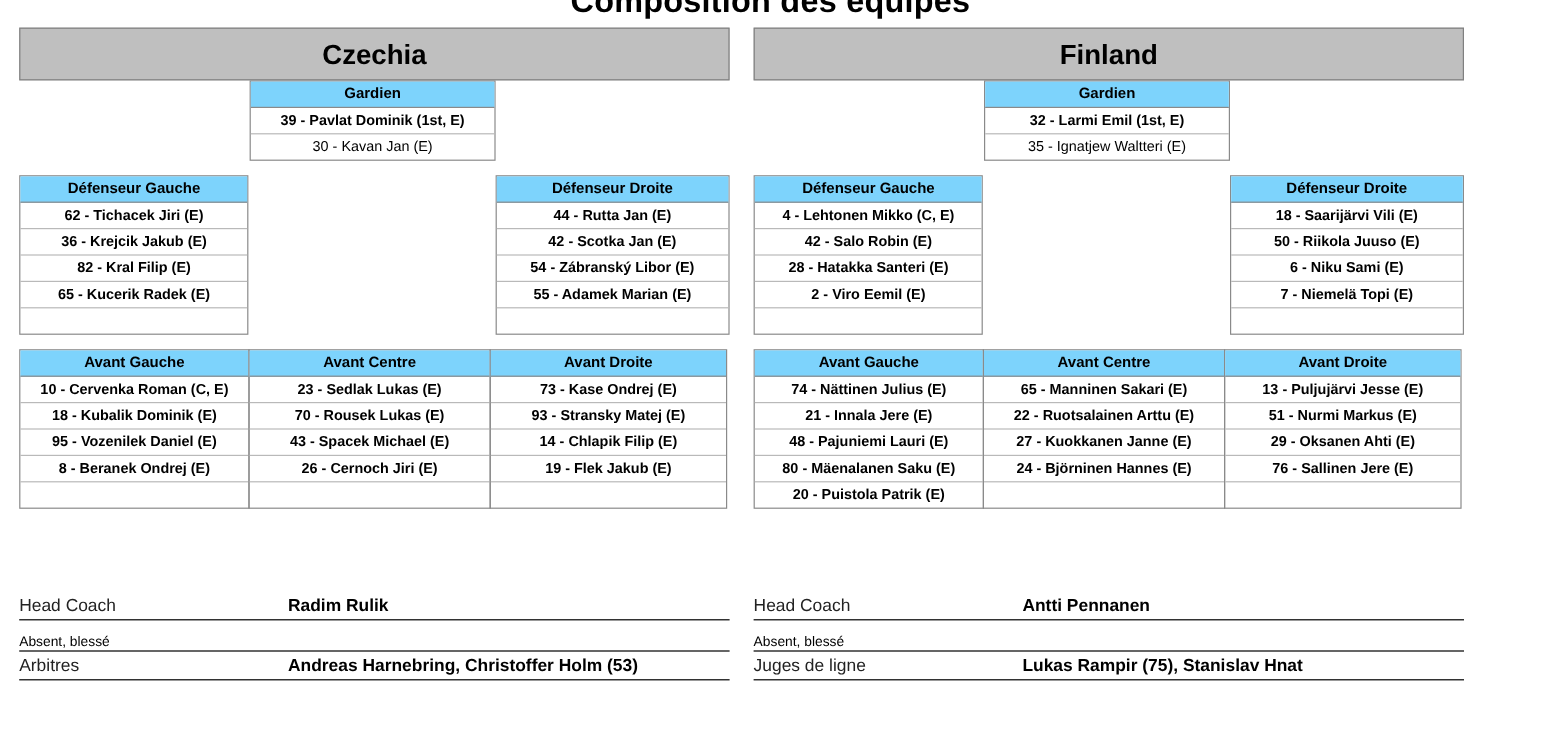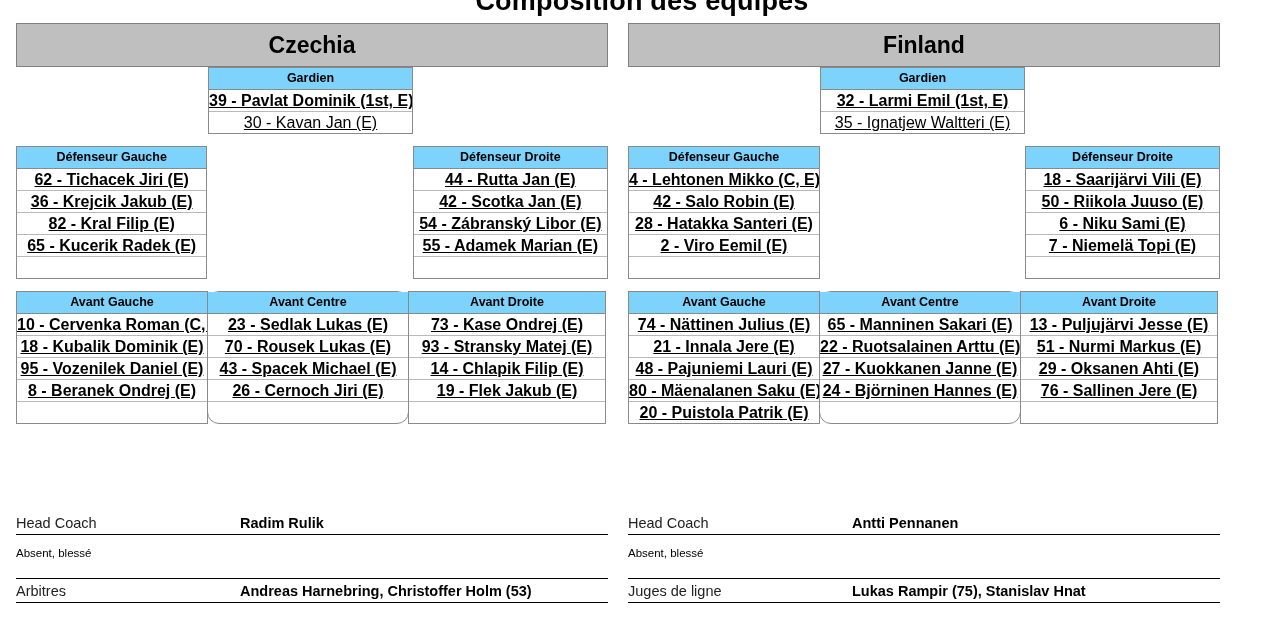--- a/index.html
+++ b/index.html
@@ -62,27 +62,26 @@
     border-bottom: 1px solid #8a8a8a;
     text-align: center;
     font-size: 12.5px;
     font-weight: bold;
     padding: 3px 0 4px 0;
     line-height: 14px;
   }
   .player {
     border-bottom: 1px solid #b9b9b9;
     text-align: center;
-    font-size: 16px;
+    font-size: 12px;
     font-weight: bold;
     height: 21px;
     line-height: 21px;
     white-space: nowrap;
     overflow: hidden;
-    text-decoration: underline;
   }
   .player:last-child {
     border-bottom: none;
   }
   .player.plain {
     font-weight: normal;
   }
   .player.empty {
     font-weight: normal;
   }
@@ -105,29 +104,28 @@
   .fwd-row {
     display: flex;
     align-items: flex-end;
   }
   .fwd-col {
     width: 192px;
   }
   .fwd-col.mid {
     width: 202px;
     margin-left: -1px;
-    border-radius: 12px;
   }
   .fwd-col.right {
     width: 198px;
     margin-left: -1px;
   }
   .staff {
     position: absolute;
-    top: 515px;
+    top: 497px;
     left: 0;
     width: 1284px;
     display: flex;
     gap: 20px;
     padding: 0 16px;
     box-sizing: border-box;
   }
   .staff-col {
     width: 592px;
   }
@@ -144,21 +142,21 @@
   }
   .staff-value {
     font-size: 14.5px;
     font-weight: bold;
     margin-left: 24px;
   }
   .staff-sub {
     margin-top: 12px;
     font-size: 11.5px;
     border-bottom: 1px solid #000000;
-    padding-bottom: 19px;
+    padding-bottom: 1px;
   }
   .staff-line.second {
     margin-top: 4px;
   }
 </style>
 </head>
 <body>
 
 <div class="page-title">Composition des équipes</div>
 

